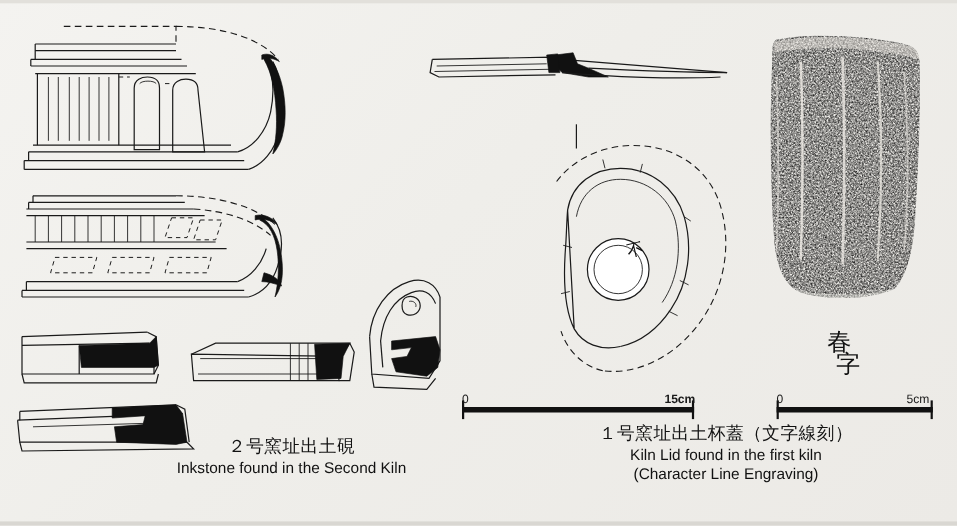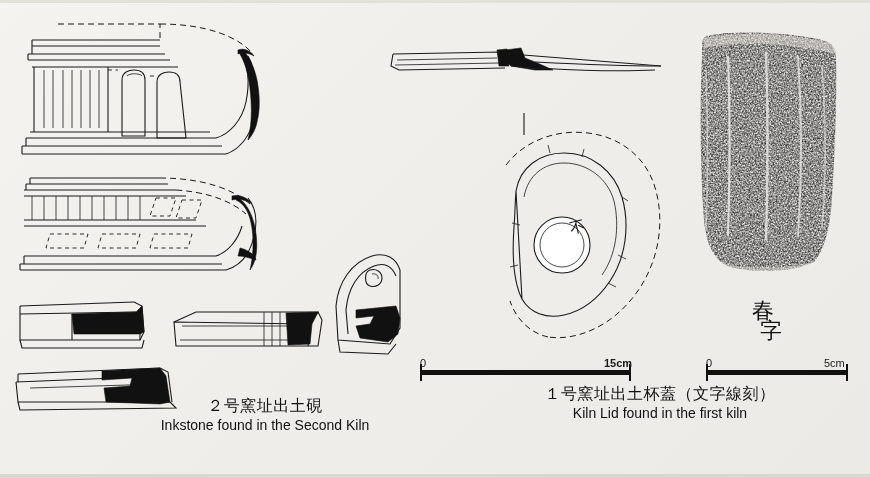--- a/index.html
+++ b/index.html
@@ -340,15 +340,16 @@
   </div>
 
   <div class="caption" style="left:120px; top:396px; width:290px;">
     <div class="cap-cjk">２号窯址出土硯</div>
     <div class="cap-en">Inkstone found in the Second Kiln</div>
   </div>
 
   <div class="caption" style="left:490px; top:384px; width:340px;">
     <div class="cap-cjk">１号窯址出土杯蓋（文字線刻）</div>
     <div class="cap-en">Kiln Lid found in the first kiln</div>
+    <div class="cap-en cap-en2">(Character Line Engraving)</div>
   </div>
 
 </div>
 
 </body></html>

